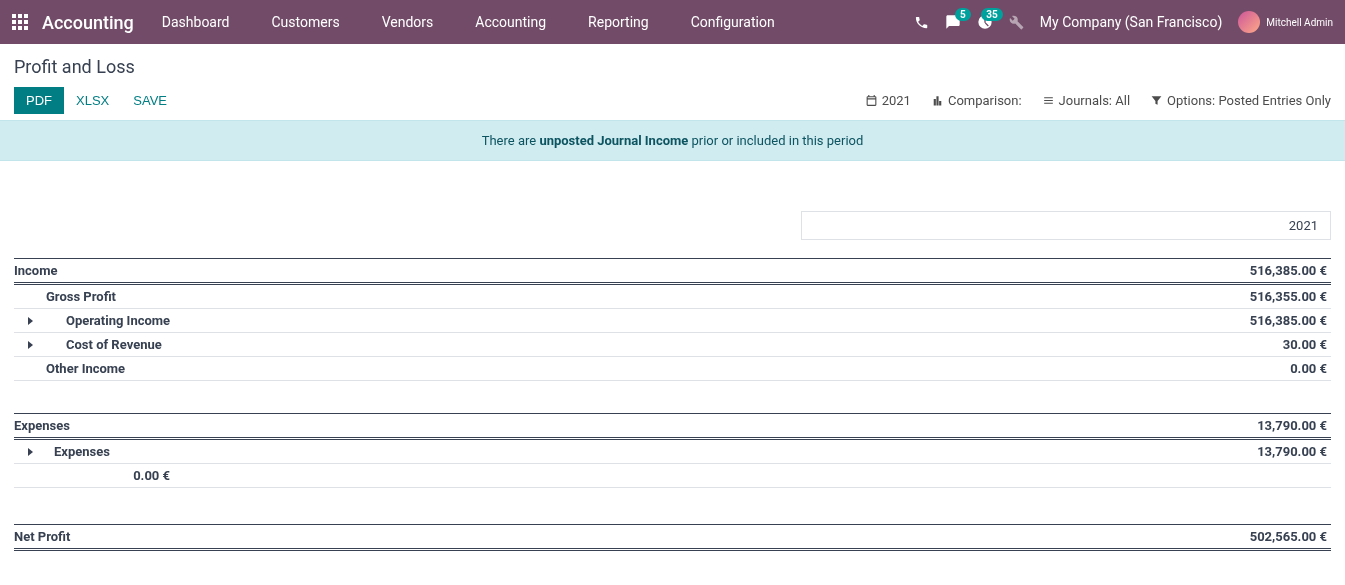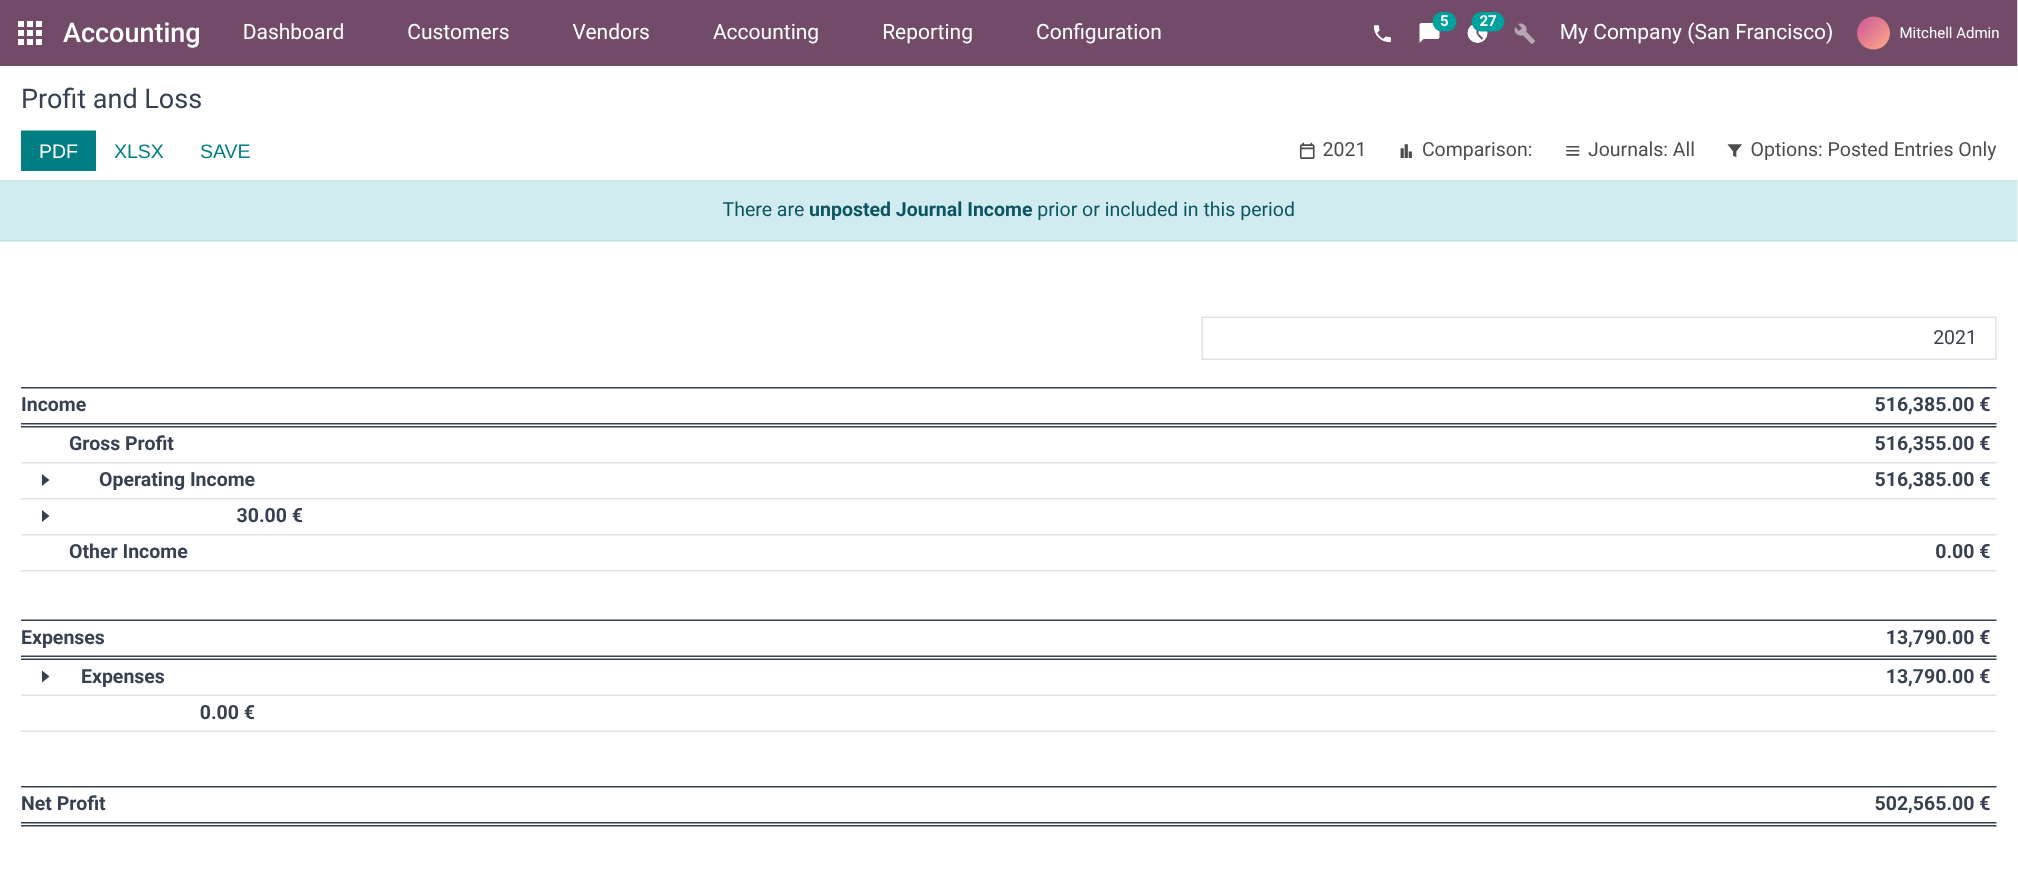--- a/index.html
+++ b/index.html
@@ -142,21 +142,21 @@
     <div class="nav-icon">
       <svg viewBox="0 0 24 24" width="16" height="16">
           <path d="M20 2H4c-1.1 0-2 .9-2 2v18l4-4h14c1.1 0 2-.9 2-2V4c0-1.1-.9-2-2-2z"></path>
         </svg>
       <span class="badge">5</span>
     </div>
     <div class="nav-icon">
       <svg viewBox="0 0 24 24" width="16" height="16">
           <path d="M12 2a10 10 0 100 20 10 10 0 000-20zm1 11h-2V5h2v8zm4.7 4.3l-1.4 1.4L12 14.4V13h1.4l4.3 4.3z"></path>
         </svg>
-      <span class="badge">27</span>
+      <span class="badge">35</span>
     </div>
     <div class="nav-icon" style="opacity:.5">
       <svg viewBox="0 0 24 24" width="15" height="15">
           <path d="M22.7 19l-9.1-9.1c.9-2.3.4-5-1.5-6.9-2-2-5-2.4-7.4-1.3l4.3 4.3-3 3-4.3-4.3C.6 7.1 1 10.1 3 12.1c1.9 1.9 4.6 2.4 6.9 1.5l9.1 9.1c.4.4 1 .4 1.4 0l2.3-2.3c.4-.4.4-1 0-1.4z"></path>
         </svg>
     </div>
     <div class="company">My Company (San Francisco)</div>
     <div class="user">
       <div class="avatar"></div>
       <span>Mitchell Admin</span>
@@ -215,20 +215,21 @@
       <span class="label">Gross Profit</span>
       <span class="value">516,355.00 €</span>
     </div>
     <div class="row child expandable" style="font-weight:700;">
       <span class="caret-cell"><span class="caret"></span></span>
       <span class="label" style="padding-left:20px;">Operating Income</span>
       <span class="value">516,385.00 €</span>
     </div>
     <div class="row child expandable" style="font-weight:700;">
       <span class="caret-cell"><span class="caret"></span></span>
+      <span class="label" style="padding-left:20px;">Cost of Revenue</span>
       <span class="value">30.00 €</span>
     </div>
     <div class="row sub">
       <span class="label">Other Income</span>
       <span class="value">0.00 €</span>
     </div>
   </div>
 
   <div class="section" style="margin-top:32px;">
     <div class="row total">

